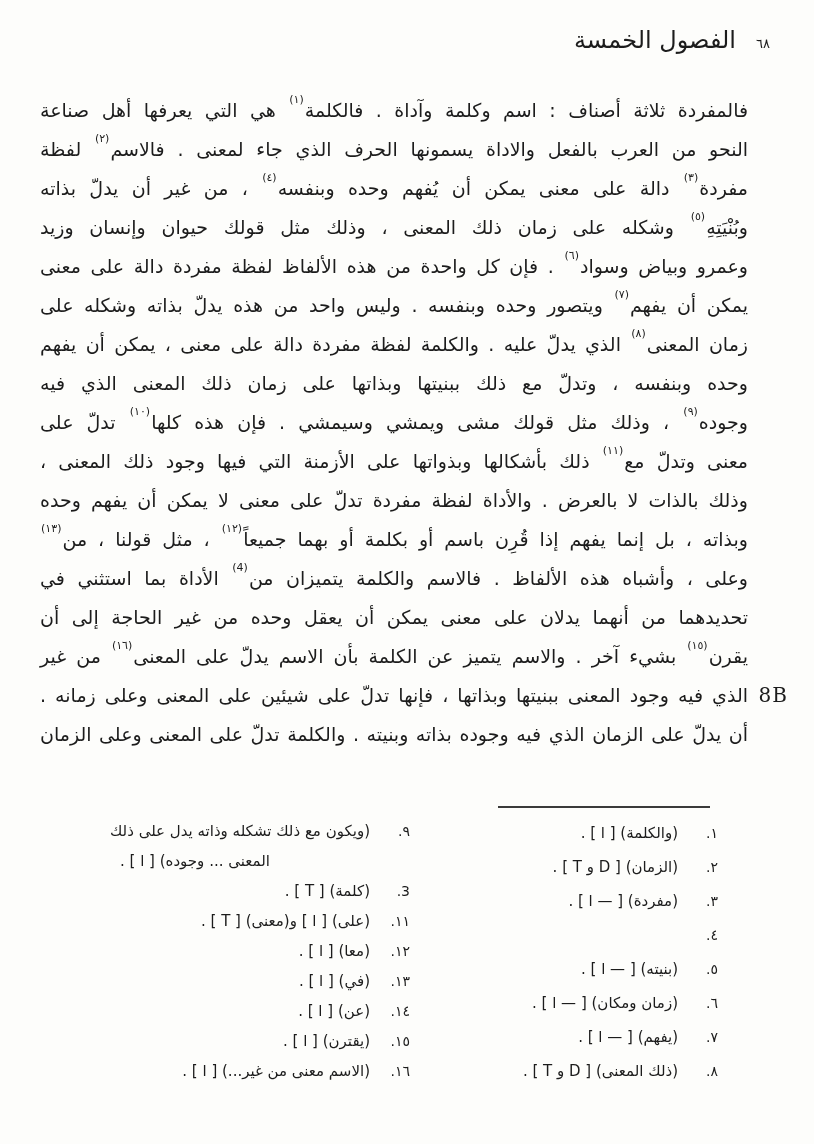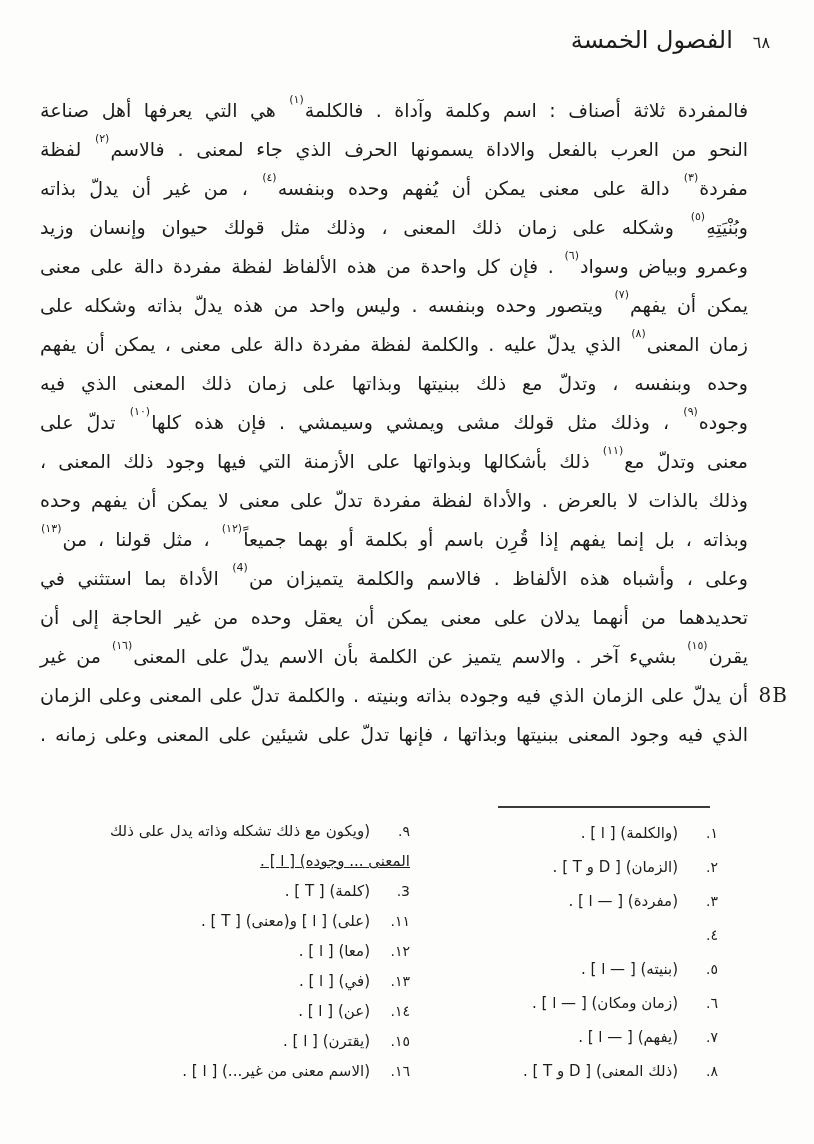--- a/index.html
+++ b/index.html
@@ -15,21 +15,21 @@
     color:var(--ink);
     font-family:"DejaVu Sans",sans-serif;
     overflow:hidden;
   }
   
   .header{
     position:absolute;top:26px;right:44px;
     display:flex;flex-direction:row;align-items:baseline;gap:20px;
     direction:rtl;
   }
-  .page-number{font-size:16px;letter-spacing:1px;}
+  .page-number{font-size:13px;letter-spacing:1px;}
   .running-title{font-size:24px;}
   
   .body-text{
     position:absolute;top:91px;right:66px;left:40px;
     direction:rtl;
     font-size:19px;
   }
   .tline{
     height:39px;line-height:39px;
     text-align:justify;
@@ -59,21 +59,21 @@
   .fn-col{
     position:absolute;direction:rtl;font-size:15px;
   }
   .fn-right{top:816px;right:96px;width:250px;}
   .fn-left{top:816px;right:404px;width:350px;}
   .fnote{display:flex;flex-direction:row;align-items:baseline;}
   .fn-right .fnote{height:34px;line-height:34px;}
   .fn-left  .fnote{height:30px;line-height:30px;}
   .fnum{min-width:30px;text-align:start;flex:0 0 auto;font-size:14px;}
   .ftext{margin-right:10px;white-space:nowrap;}
-  .fcont{height:30px;line-height:30px;text-align:right;padding-left:60px;text-decoration:underline;}
+  .fcont{height:30px;line-height:30px;text-align:left;padding-left:60px;}
 </style>
 </head>
 <body>
 
 <div class="page">
 
   <div class="header">
     <span class="page-number">٦٨</span>
     <span class="running-title">الفصول الخمسة</span>
   </div>
@@ -87,22 +87,22 @@
       <div class="tline">يمكن أن يفهم<sup class="fnref">(٧)</sup> ويتصور وحده وبنفسه . وليس واحد من هذه يدلّ بذاته وشكله على</div>
       <div class="tline">زمان المعنى<sup class="fnref">(٨)</sup> الذي يدلّ عليه . والكلمة لفظة مفردة دالة على معنى ، يمكن أن يفهم</div>
       <div class="tline">وحده وبنفسه ، وتدلّ مع ذلك ببنيتها وبذاتها على زمان ذلك المعنى الذي فيه</div>
       <div class="tline">وجوده<sup class="fnref">(٩)</sup> ، وذلك مثل قولك مشى ويمشي وسيمشي . فإن هذه كلها<sup class="fnref">(١٠)</sup> تدلّ على</div>
       <div class="tline">معنى وتدلّ مع<sup class="fnref">(١١)</sup> ذلك بأشكالها وبذواتها على الأزمنة التي فيها وجود ذلك المعنى ،</div>
       <div class="tline">وذلك بالذات لا بالعرض . والأداة لفظة مفردة تدلّ على معنى لا يمكن أن يفهم وحده</div>
       <div class="tline">وبذاته ، بل إنما يفهم إذا قُرِن باسم أو بكلمة أو بهما جميعاً<sup class="fnref">(١٢)</sup> ، مثل قولنا ، من<sup class="fnref">(١٣)</sup></div>
       <div class="tline">وعلى ، وأشباه هذه الألفاظ . فالاسم والكلمة يتميزان من<sup class="fnref">(4)</sup> الأداة بما استثني في</div>
       <div class="tline">تحديدهما من أنهما يدلان على معنى يمكن أن يعقل وحده من غير الحاجة إلى أن</div>
       <div class="tline">يقرن<sup class="fnref">(١٥)</sup> بشيء آخر . والاسم يتميز عن الكلمة بأن الاسم يدلّ على المعنى<sup class="fnref">(١٦)</sup> من غير</div>
+      <div class="tline">الذي فيه وجود المعنى ببنيتها وبذاتها ، فإنها تدلّ على شيئين على المعنى وعلى زمانه .</div>
       <div class="tline">أن يدلّ على الزمان الذي فيه وجوده بذاته وبنيته . والكلمة تدلّ على المعنى وعلى الزمان</div>
-      <div class="tline">الذي فيه وجود المعنى ببنيتها وبذاتها ، فإنها تدلّ على شيئين على المعنى وعلى زمانه .</div>
     </div>
 
   <div class="margin-marker">8B</div>
 
   <div class="fn-rule"></div>
 
   <div class="fn-col fn-right" id="fn-right">
       <div class="fnote">
         <span class="fnum">١.</span>
         <span class="ftext">(والكلمة) [ ا ] .</span>

